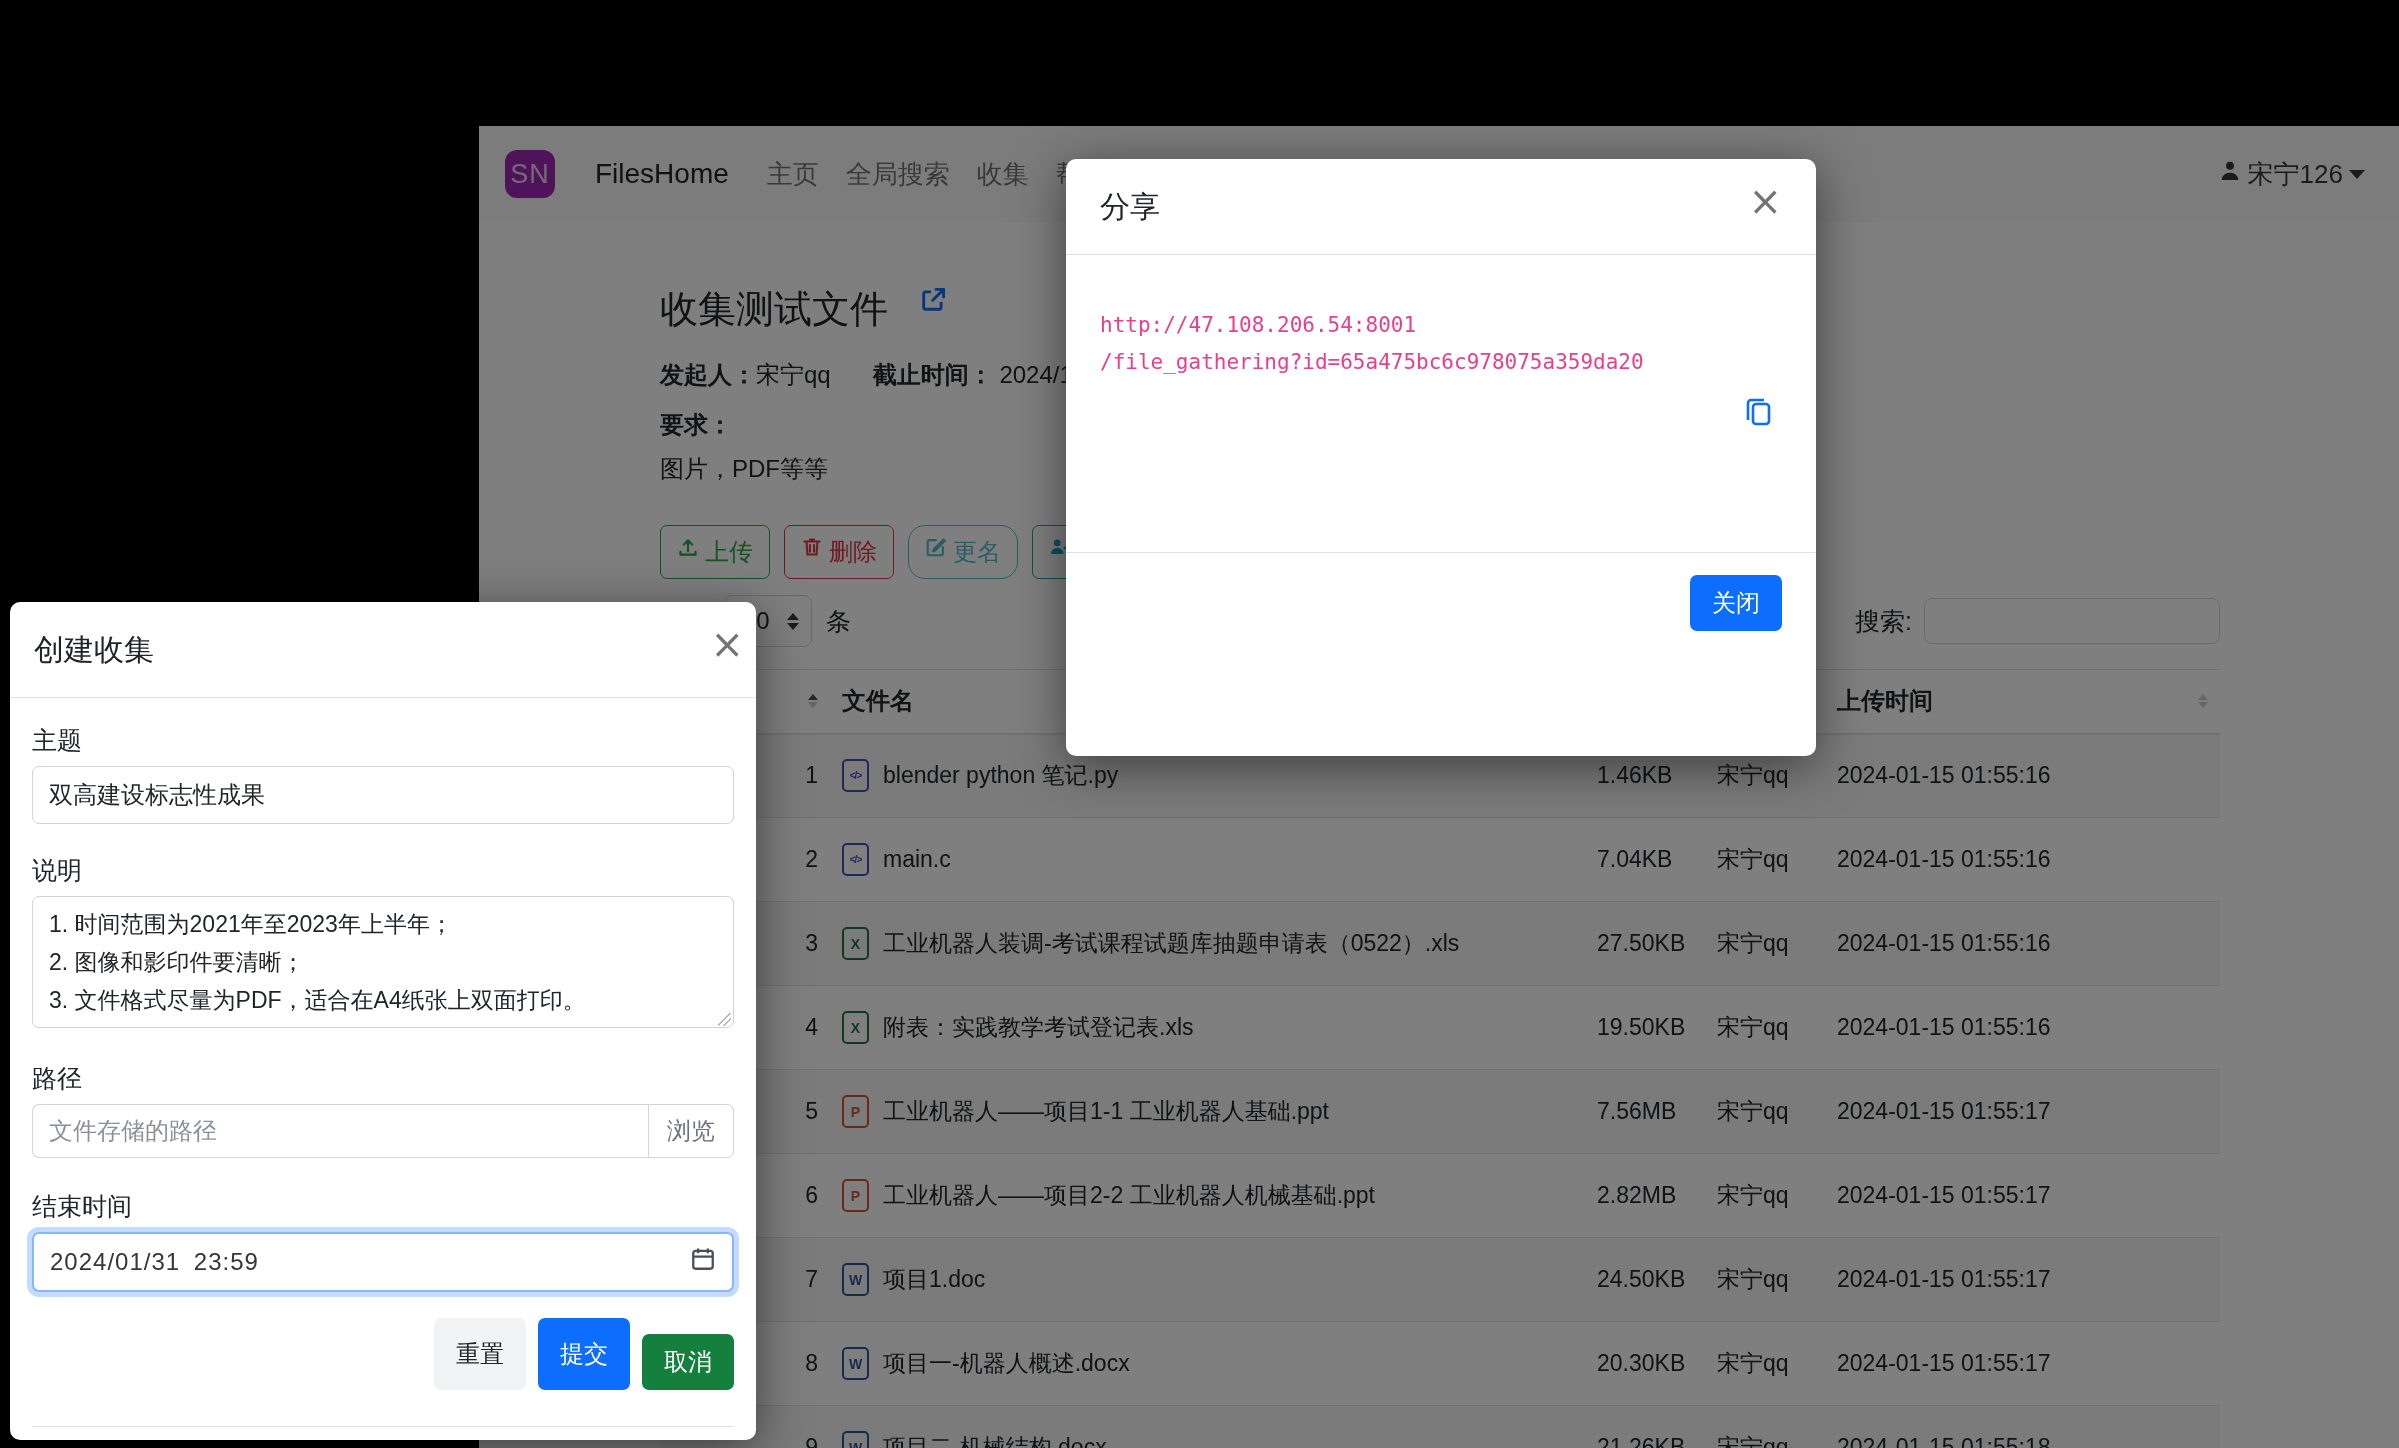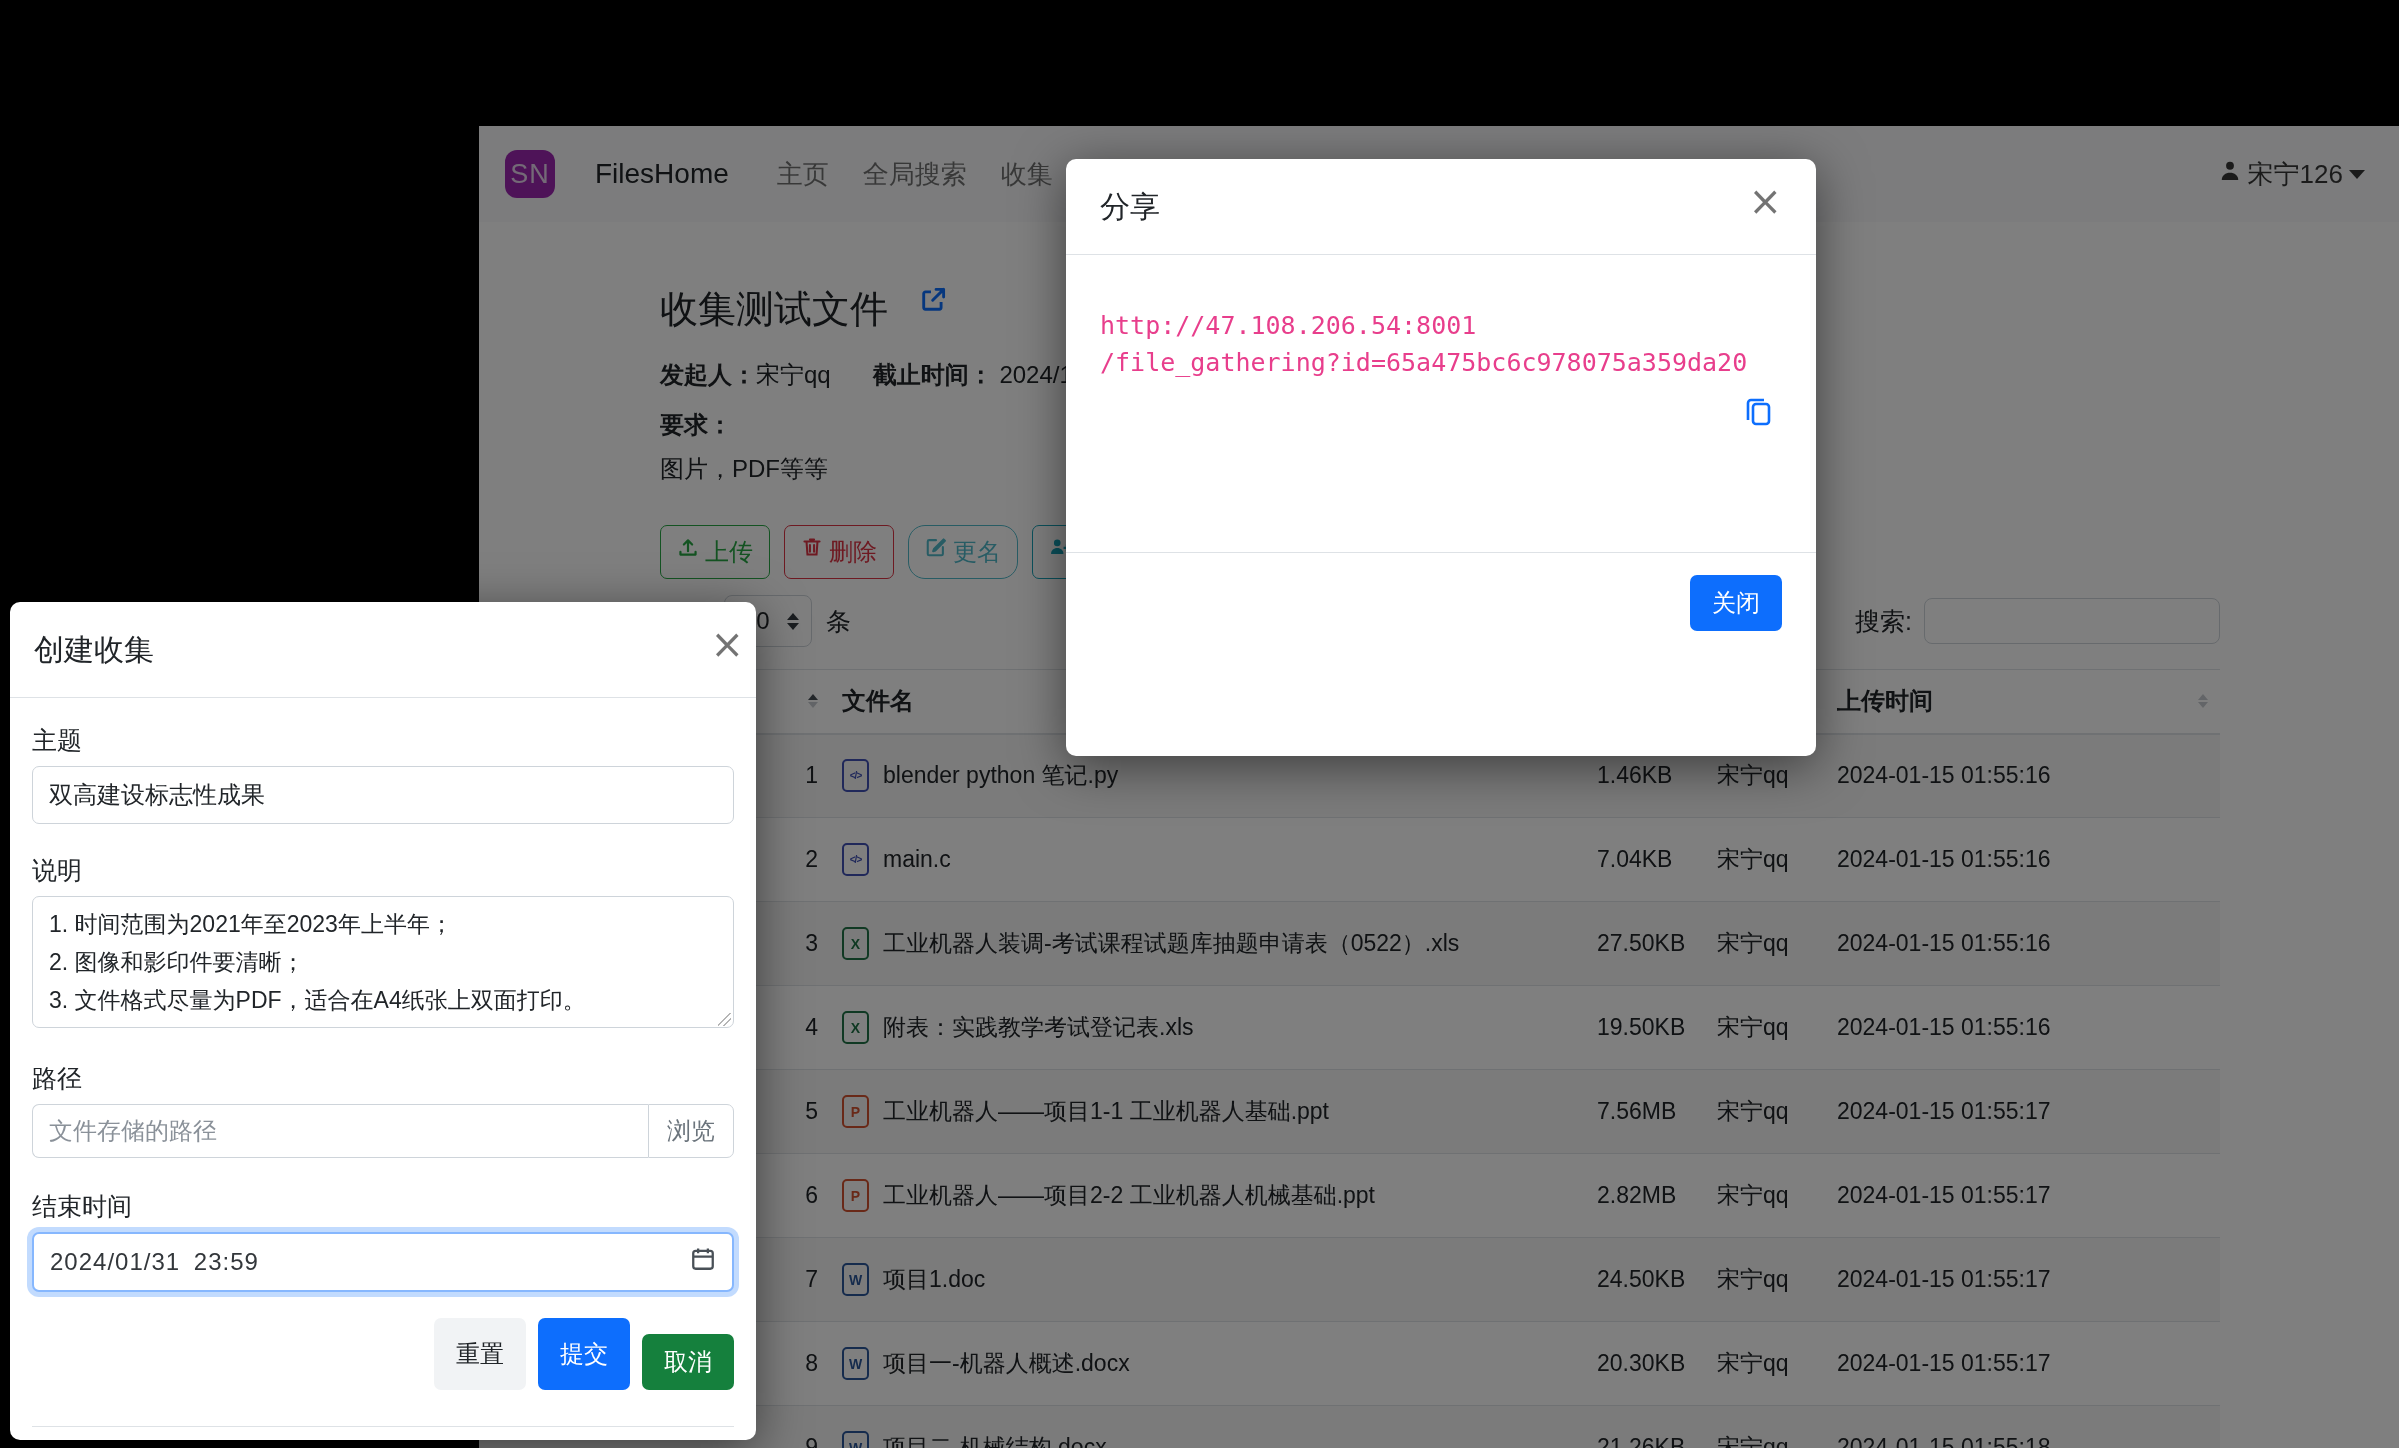--- a/index.html
+++ b/index.html
@@ -7,21 +7,21 @@
   body { font-family:"Liberation Sans","DejaVu Sans",sans-serif; color:#212529; }
   .screen { position:relative; width:2399px; height:1448px; background:#000; overflow:hidden; }
 
   
   .page { position:absolute; left:479px; top:126px; width:1920px; height:1327px; background:#fff; overflow:hidden; z-index:1; }
 
   .navbar { height:96px; background:#f8f9fa; display:flex; align-items:center; padding:0 34px 0 26px; }
   .logo { width:50px; height:48px; border-radius:12px; background:#9c27b0; color:#e8d5ee; font-size:27px; font-weight:500;
           display:flex; align-items:center; justify-content:center; letter-spacing:1px; }
   .brand { font-size:28px; color:#212529; margin-left:40px; }
-  .nav-items { display:flex; margin-left:48px; gap:34px; }
+  .nav-items { display:flex; margin-left:38px; gap:27px; }
   .nav-item { font-size:26px; color:rgba(0,0,0,.55); cursor:pointer; white-space:nowrap; }
   .nav-user { margin-left:auto; display:flex; align-items:center; gap:6px; font-size:26px; color:rgba(0,0,0,.78); }
   .tri-down { width:0; height:0; border-left:8px solid transparent; border-right:8px solid transparent; border-top:9px solid currentColor; display:inline-block; }
 
   .container { margin-left:181px; width:1560px; }
 
   .page-title-row { margin-top:62px; display:flex; align-items:flex-start; gap:32px; }
   .page-title { font-size:38px; font-weight:500; color:#212529; }
   .share-open-icon { color:#0d6efd; margin-top:2px; cursor:pointer; }
 
@@ -68,21 +68,21 @@
   
   .modal { position:absolute; background:#fff; border-radius:10px; box-shadow:0 10px 50px rgba(0,0,0,.5); z-index:10; }
   .m-header { display:flex; align-items:flex-start; justify-content:space-between; border-bottom:1px solid #dee2e6; }
   .m-title { font-size:30px; font-weight:500; }
   .m-close { font-size:40px; line-height:28px; color:rgba(0,0,0,.55); background:none; border:none; cursor:pointer; font-family:"DejaVu Sans",sans-serif; }
 
   .share-modal { left:1066px; top:159px; width:750px; height:597px; }
   .share-modal .m-header { height:96px; padding:28px 34px; }
   .share-modal .m-body { height:297px; padding:28px 34px 0; overflow:hidden; }
   .share-text { font-size:25px; line-height:44px; color:#212529; }
-  .share-link { margin-top:24px; font-family:"DejaVu Sans Mono","Liberation Mono",monospace; font-size:25px; line-height:37px; color:#e83e8c; word-break:break-all; }
+  .share-link { margin-top:24px; font-family:"DejaVu Sans Mono","Liberation Mono",monospace; font-size:21px; line-height:37px; color:#e83e8c; word-break:break-all; }
   .copy-row { display:flex; justify-content:flex-end; margin-top:14px; padding-right:8px; }
   .copy-icon { color:#0d6efd; cursor:pointer; }
   .share-modal .m-footer { height:100px; border-top:1px solid #dee2e6; display:flex; align-items:center; justify-content:flex-end; padding:0 34px; }
   .btn { font-size:24px; border:none; border-radius:7px; cursor:pointer; padding:12px 22px; }
   .btn-primary { background:#0d6efd; color:#fff; }
   .btn-secondary { background:#15803d; color:#fff;margin-top:16px; }
   .btn-light { background:#f1f3f5; color:#212529; }
 
   .create-modal { left:10px; top:602px; width:746px; height:838px; overflow:hidden; }
   .create-modal .m-header { height:96px; padding:28px 12px 0 24px; }

